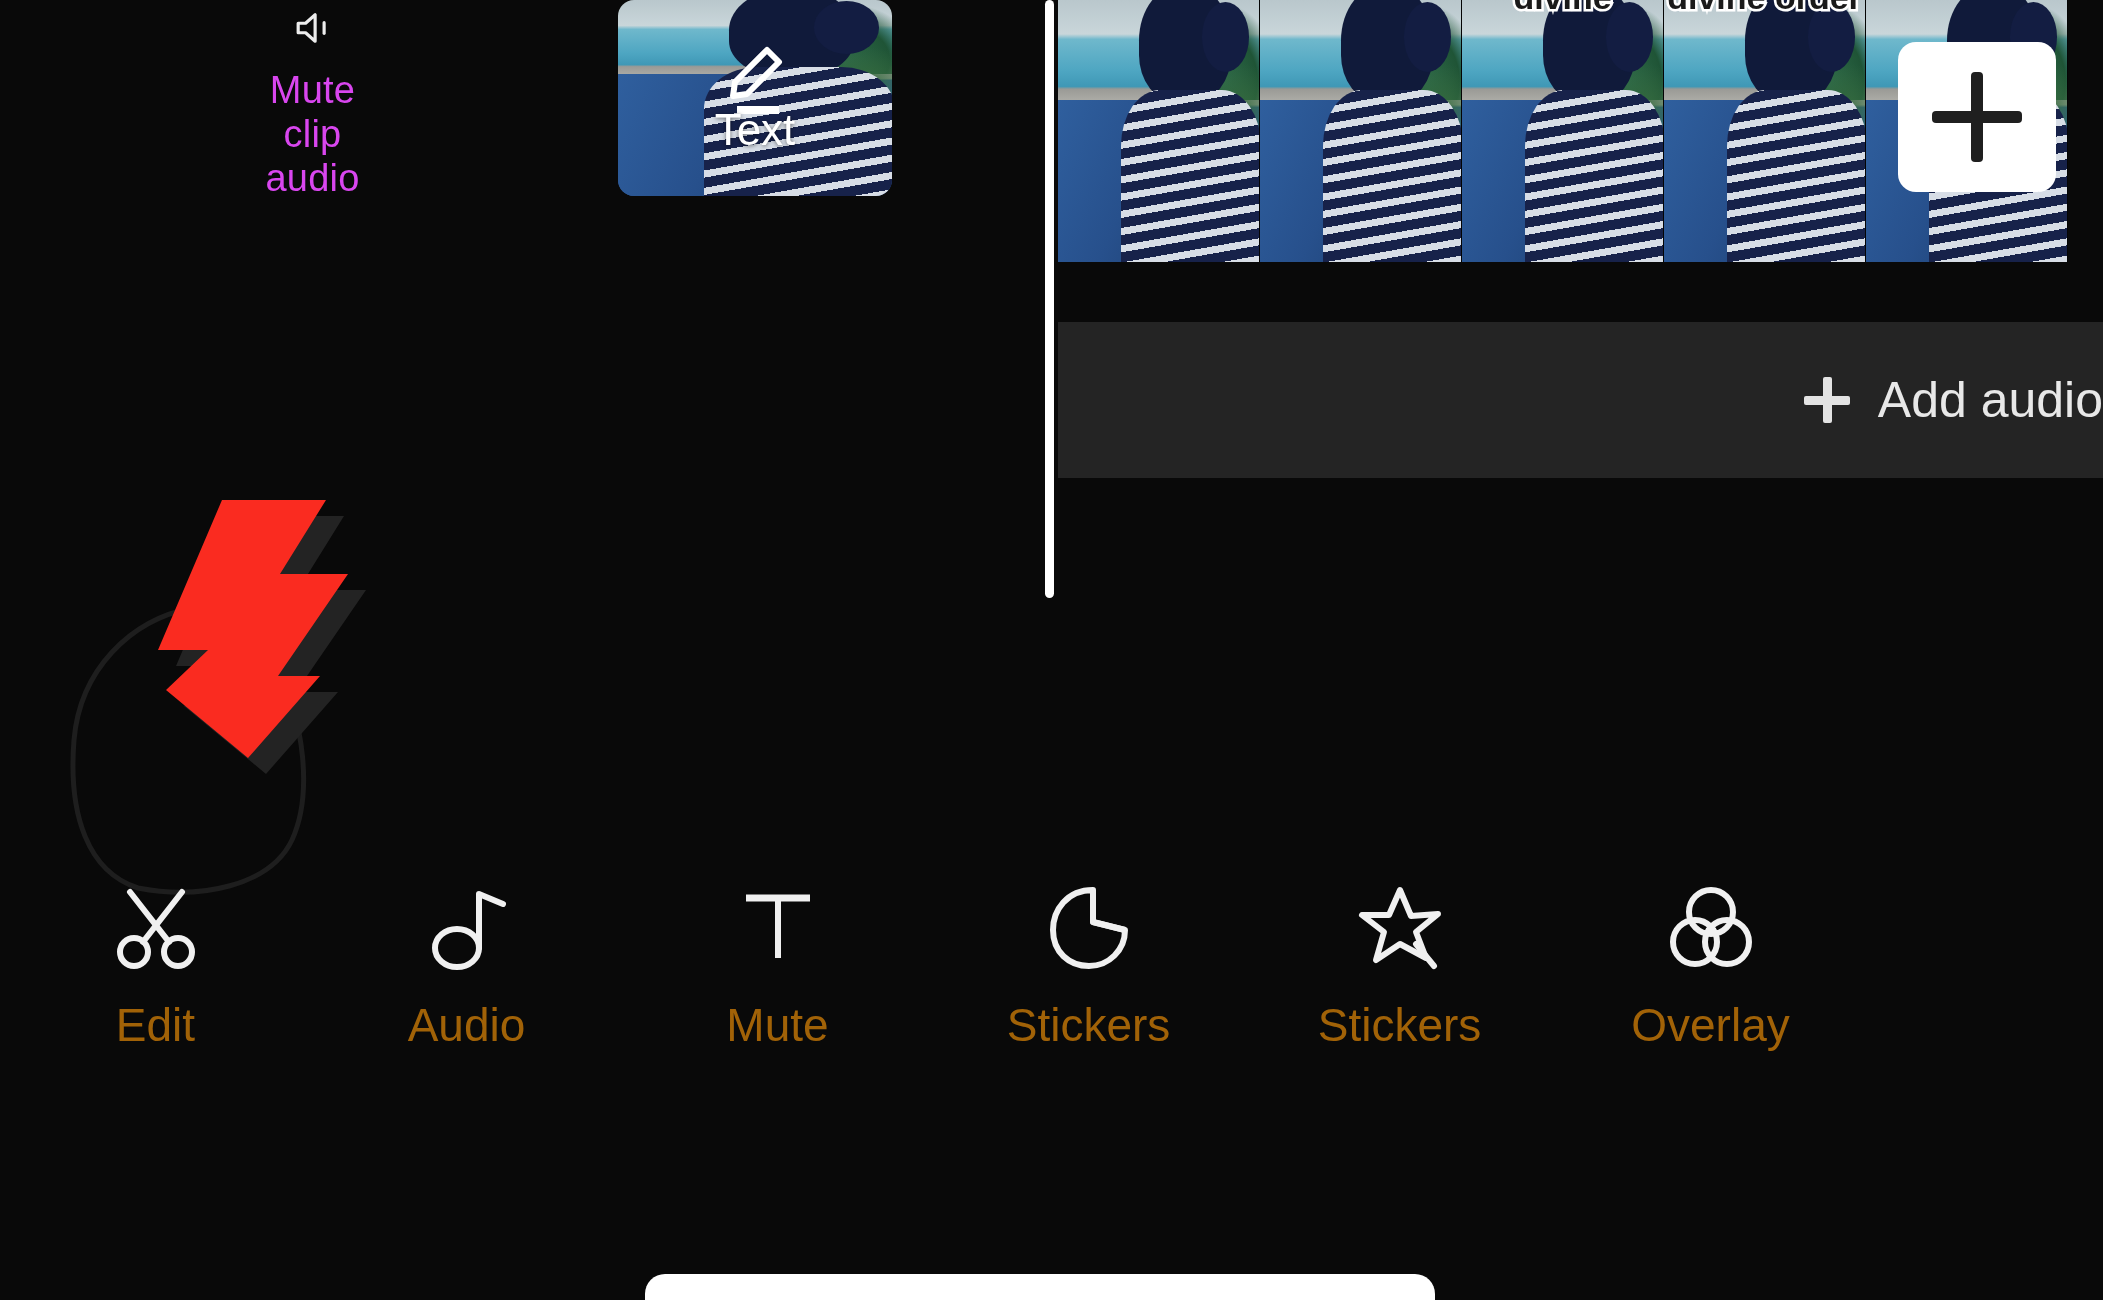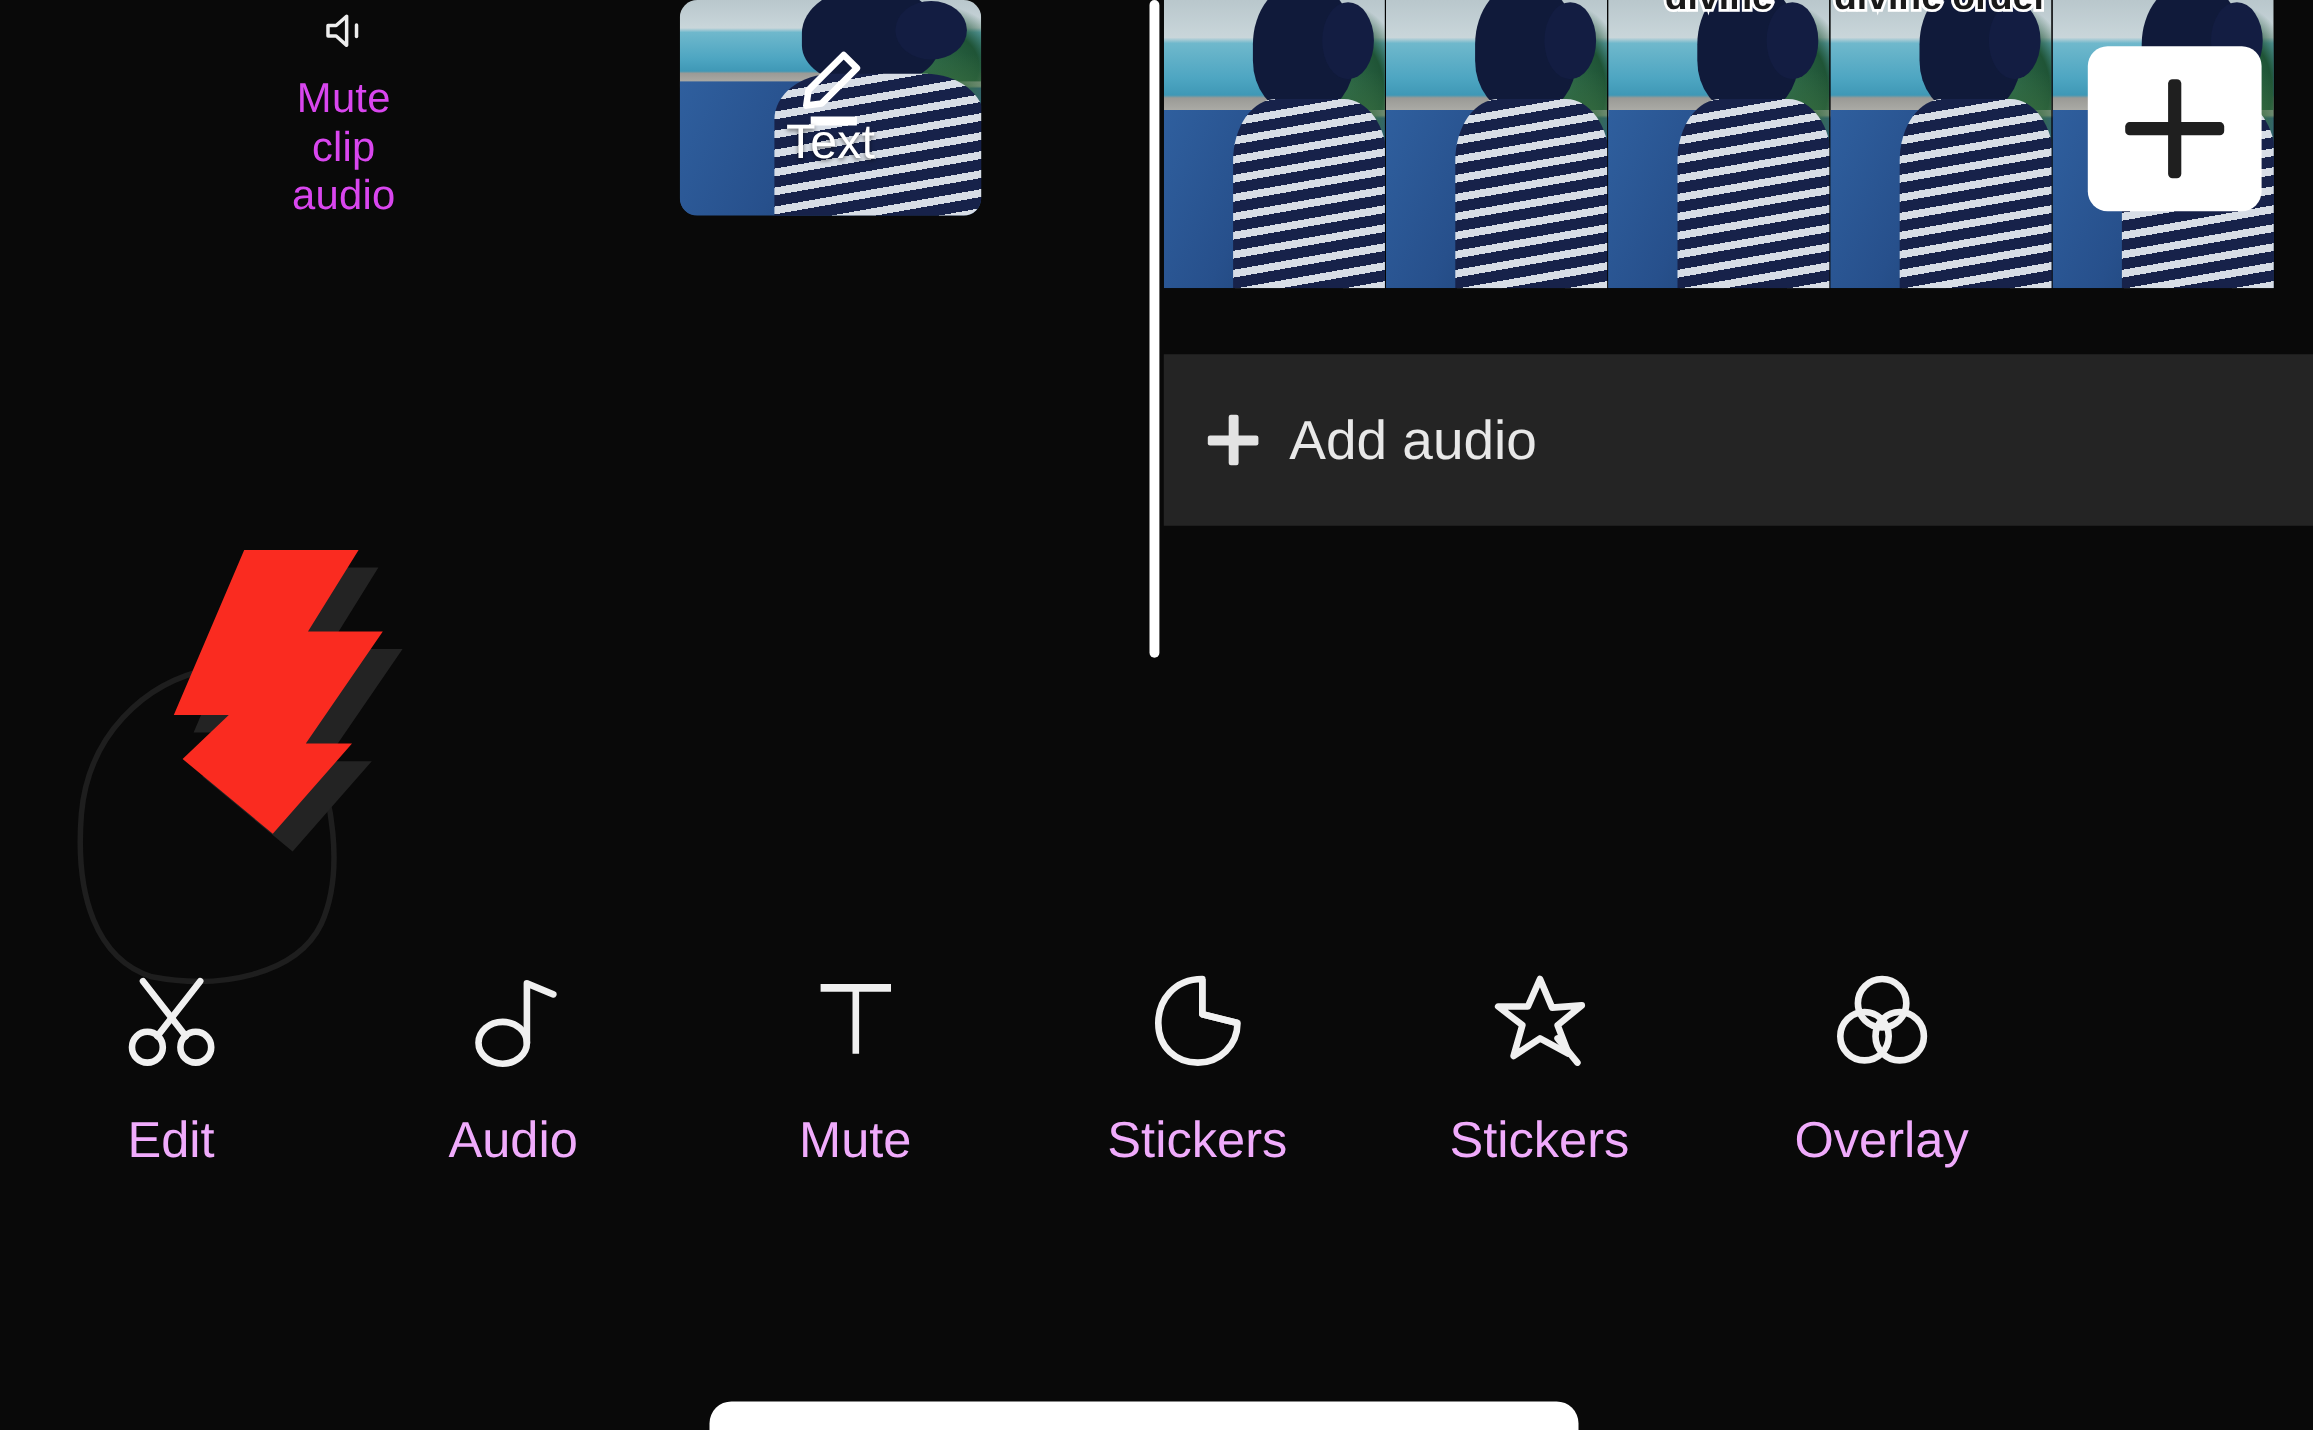--- a/index.html
+++ b/index.html
@@ -128,21 +128,21 @@
   #add-clip-btn .plus:after{
     content:""; position:absolute; background:#1f1f1f; border-radius:4px;
   }
   #add-clip-btn .plus:before{ left:0; top:39px; width:90px; height:12px; }
   #add-clip-btn .plus:after { top:0; left:39px; height:90px; width:12px; }
 
   #add-audio-bar{
     position:absolute; left:1058px; top:322px;
     right:0; height:156px;
     background:#242424;
-    display:flex; align-items:center;
+    display:flex; align-items:center;justify-content:flex-end;
   }
   #add-audio-bar .plus-sm{
     position:relative; margin-left:40px; width:46px; height:46px; flex:0 0 46px;
   }
   #add-audio-bar .plus-sm:before,
   #add-audio-bar .plus-sm:after{
     content:""; position:absolute; background:#e3e3e3; border-radius:2px;
   }
   #add-audio-bar .plus-sm:before{ left:0; top:19px; width:46px; height:9px; }
   #add-audio-bar .plus-sm:after { top:0; left:19px; height:46px; width:9px; }
@@ -169,22 +169,22 @@
     width:2103px; height:200px;
     display:flex; align-items:flex-start;
   }
   .tool{
     flex:0 0 311px;
     height:200px;
     display:flex; flex-direction:column; align-items:center;
   }
   .tool .ic{ width:92px; height:92px; display:block; margin-top:2px; }
   .tool .lbl{
-    margin-top:36px;
-    color:#f0abfc; font-size:46px; line-height:52px;
+    margin-top:25px;
+    color:#a16207; font-size:46px; line-height:52px;
     white-space:nowrap;
   }
 
   #home-indicator{
     position:absolute; left:645px; top:1274px;
     width:790px; height:36px;
     background:#ffffff;
     border-radius:20px 20px 0 0;
   }
 </style>

